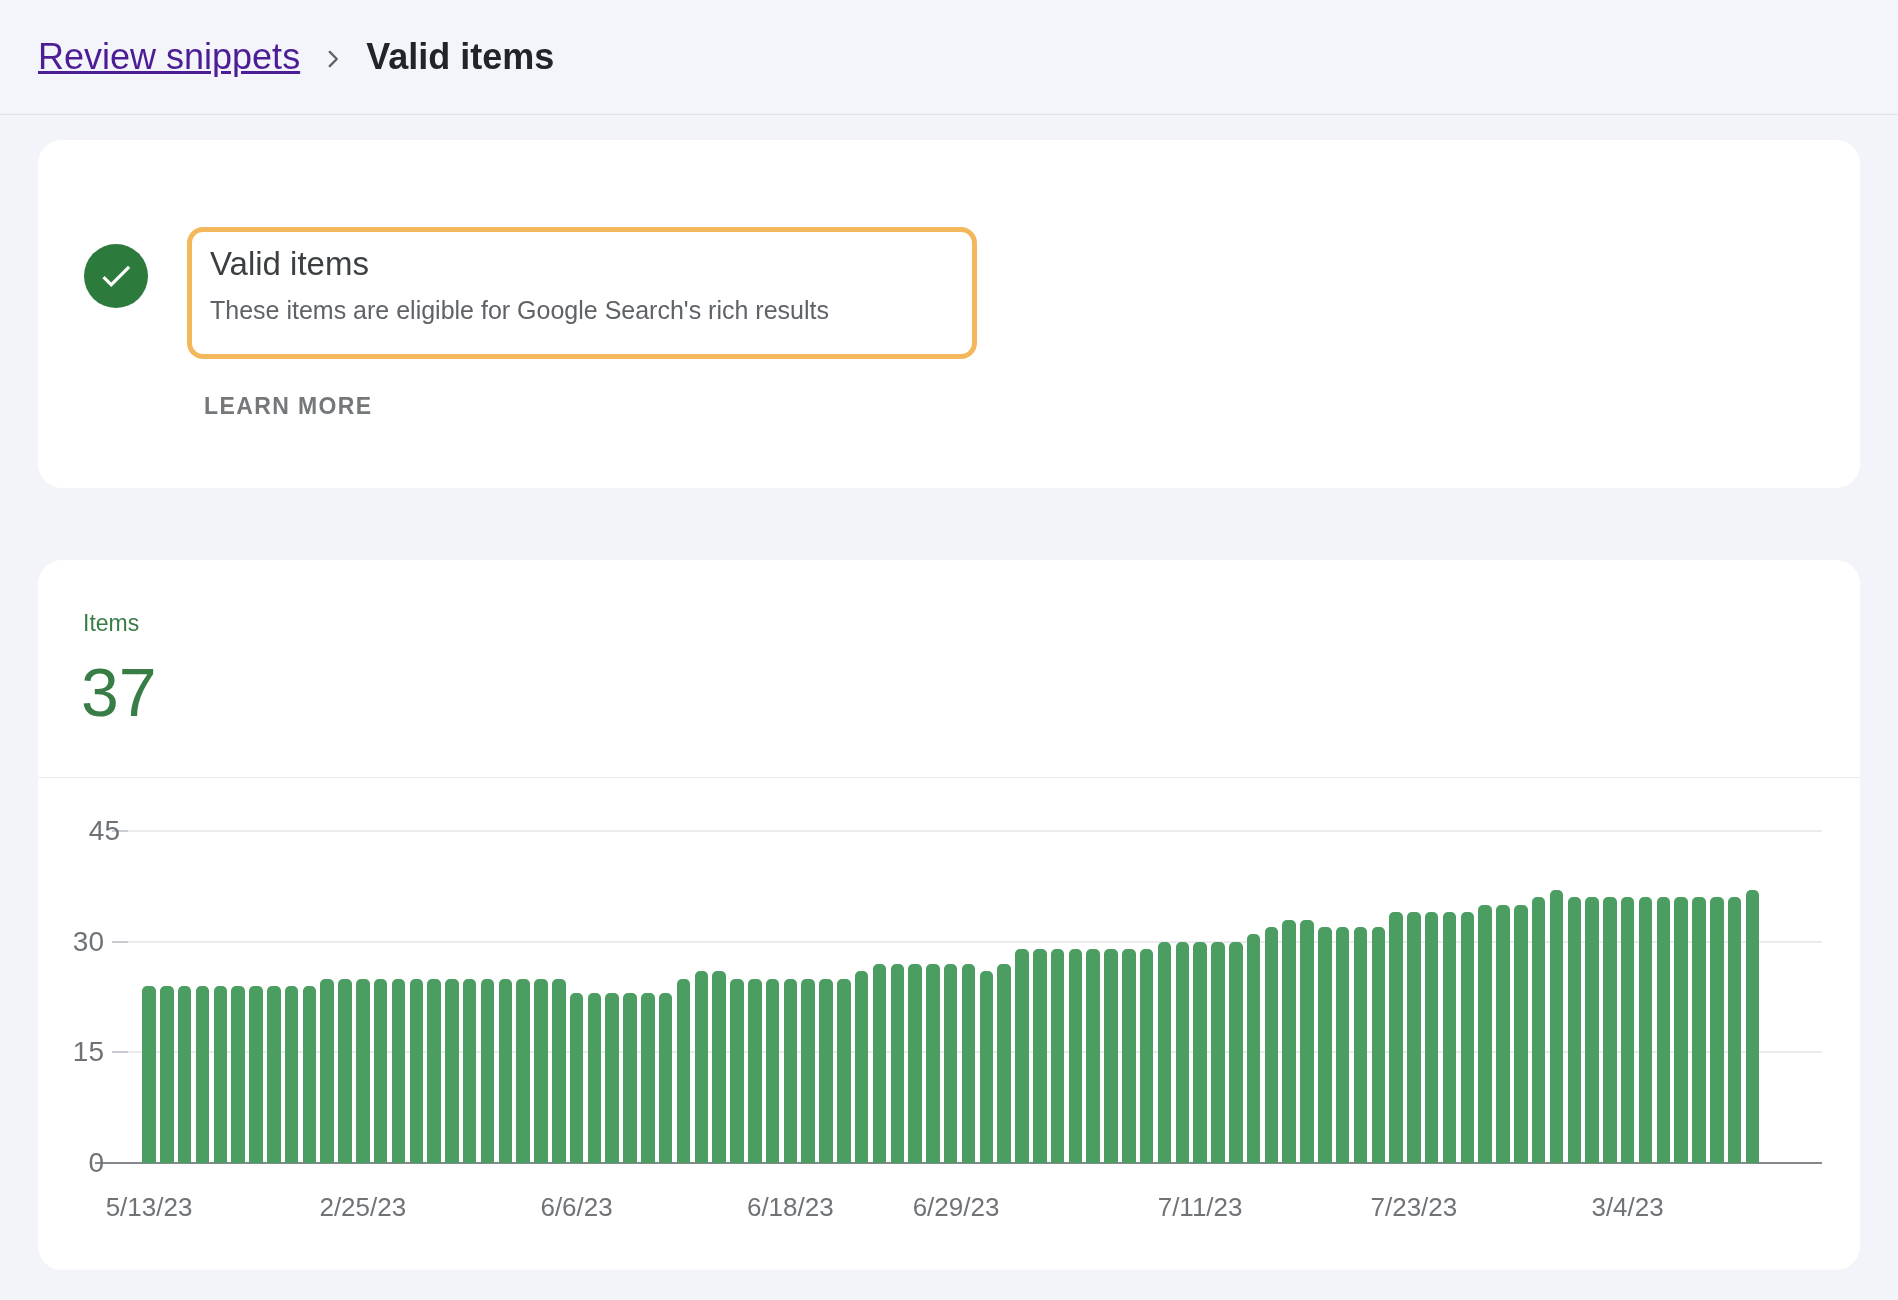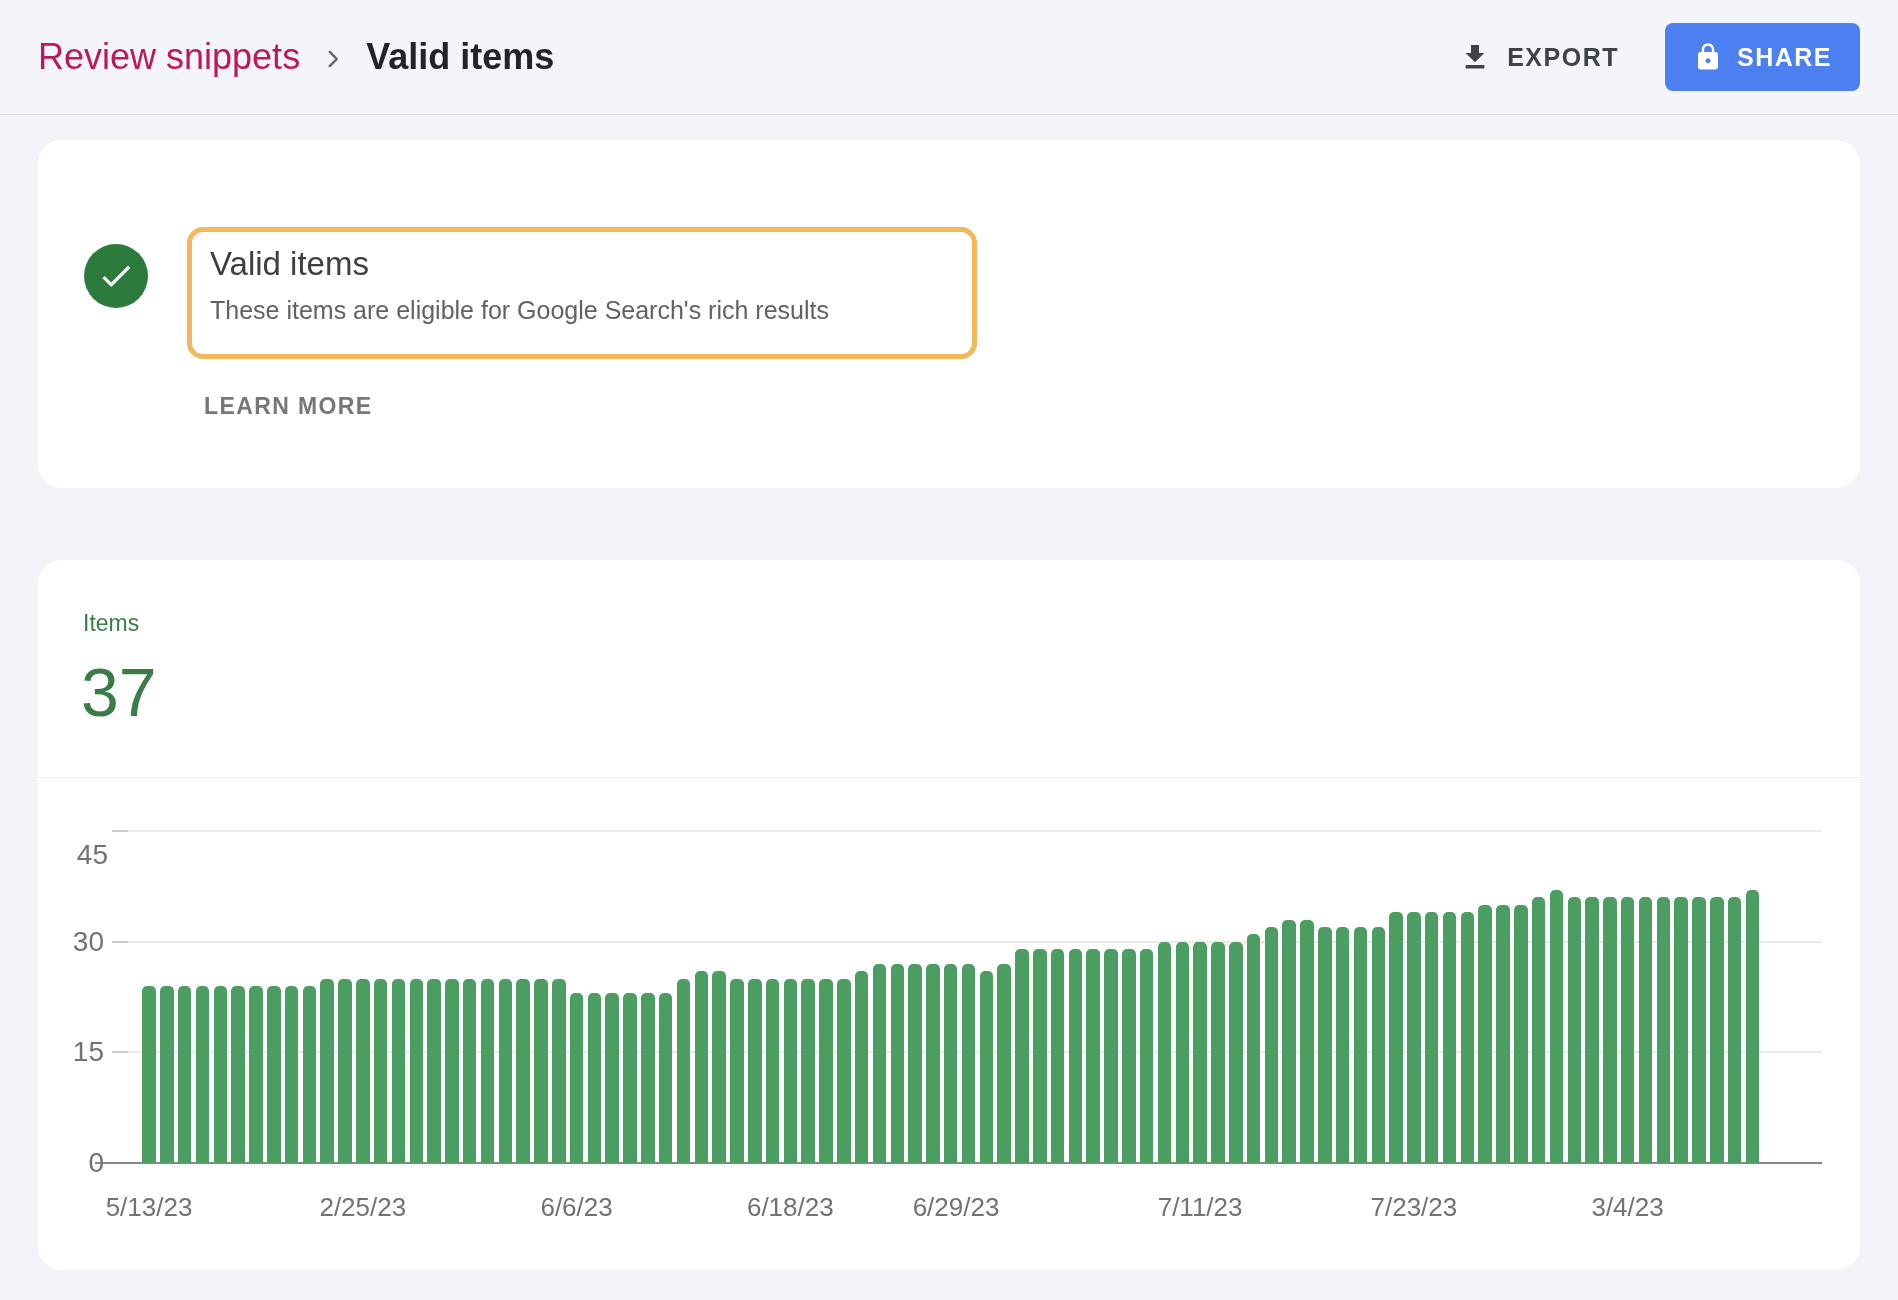--- a/index.html
+++ b/index.html
@@ -13,21 +13,21 @@
 
   
   .header {
     height:115px;
     display:flex; align-items:center; justify-content:space-between;
     padding:0 38px;
     border-bottom:1px solid #DFE1E6;
     background:#F3F5FA;
   }
   .breadcrumb { display:flex; align-items:center; font-size:36px; }
-  .crumb-parent { color:#be185d; font-weight:400; cursor:pointer; }
+  .crumb-parent { color:#4c1d95; font-weight:400; cursor:pointer;text-decoration:underline; }
   .crumb-sep { display:flex; align-items:center; margin:0 20px; padding-top:4px; }
   .crumb-current { color:#222427; font-weight:700; }
 
   .header-actions { display:flex; align-items:center; gap:46px; }
   .export-btn { display:flex; align-items:center; gap:16px; cursor:pointer; }
   .export-label { font-size:25px; font-weight:700; letter-spacing:1.5px; color:#3F4347; }
   .share-btn {
     display:flex; align-items:center; justify-content:center; gap:14px;
     height:68px; padding:0 28px; border:none; border-radius:8px;
     background:#4C80F0; color:#fff; cursor:pointer;
@@ -91,38 +91,20 @@
   <div class="breadcrumb">
     <span class="crumb-parent">Review snippets</span>
     <span class="crumb-sep">
       <svg width="26" height="26" viewBox="0 0 24 24">
           <path d="M9 5.5l6.5 6.5L9 18.5" fill="none" stroke="#5F6368" stroke-width="2.2" stroke-linecap="round" stroke-linejoin="round"></path>
         </svg>
     </span>
     <span class="crumb-current">Valid items</span>
   </div>
 
-  <div class="header-actions">
-    <div class="export-btn">
-      <span style="display:flex;">
-        <svg width="32" height="32" viewBox="0 0 24 24">
-            <path d="M19 9h-4V3H9v6H5l7 7 7-7zM5 18v2.6h14V18H5z" fill="#3F4347"></path>
-          </svg>
-      </span>
-      <span class="export-label">EXPORT</span>
-    </div>
-    <button class="share-btn">
-      <span style="display:flex;">
-        <svg width="30" height="30" viewBox="0 0 24 24">
-            <path fill="#fff" d="M18 8h-1V6c0-2.76-2.24-5-5-5S7 3.24 7 6v2H6c-1.1 0-2 .9-2 2v10c0 1.1.9 2 2 2h12c1.1 0 2-.9 2-2V10c0-1.1-.9-2-2-2zm-6 9c-1.1 0-2-.9-2-2s.9-2 2-2 2 .9 2 2-.9 2-2 2zm3.1-9H8.9V6c0-1.71 1.39-3.1 3.1-3.1 1.71 0 3.1 1.39 3.1 3.1v2z"></path>
-          </svg>
-      </span>
-      <span class="share-label">SHARE</span>
-    </button>
-  </div>
 </div>
 
 <div class="content">
 
   <div class="card card-status">
     <div class="check-circle">
       <svg width="38" height="38" viewBox="0 0 24 24">
           <path fill="#fff" d="M9 16.17L4.83 12l-1.42 1.41L9 19 21 7l-1.41-1.41z"></path>
         </svg>
     </div>
@@ -141,21 +123,21 @@
         <div class="baseline" style="left: 57px; top: 602px; width: 1727px; height: 2px;"></div>
         <div class="ylabel" style="left: 0px; top: 587px; width: 66px;">0</div>
         <div class="gridline" style="left: 74px; top: 491px; width: 1710px; height: 2px;"></div>
         <div class="ytickstub" style="left: 74px; top: 491px; width: 16px; height: 2px;"></div>
         <div class="ylabel" style="left: 0px; top: 476px; width: 66px;">15</div>
         <div class="gridline" style="left: 74px; top: 381px; width: 1710px; height: 2px;"></div>
         <div class="ytickstub" style="left: 74px; top: 381px; width: 16px; height: 2px;"></div>
         <div class="ylabel" style="left: 0px; top: 366px; width: 66px;">30</div>
         <div class="gridline" style="left: 74px; top: 270px; width: 1710px; height: 2px;"></div>
         <div class="ytickstub" style="left: 74px; top: 270px; width: 16px; height: 2px;"></div>
-        <div class="ylabel" style="left: 4px; top: 255px; width: 66px; margin-top: 24px;">45</div>
+        <div class="ylabel" style="left: 16px; top: 255px; width: 66px;">45</div>
         <div class="bar" style="left: 104.3px; top: 425.9px; width: 13.5px; height: 177.1px;"></div>
         <div class="bar" style="left: 122.1px; top: 425.9px; width: 13.5px; height: 177.1px;"></div>
         <div class="bar" style="left: 139.9px; top: 425.9px; width: 13.5px; height: 177.1px;"></div>
         <div class="bar" style="left: 157.7px; top: 425.9px; width: 13.5px; height: 177.1px;"></div>
         <div class="bar" style="left: 175.5px; top: 425.9px; width: 13.5px; height: 177.1px;"></div>
         <div class="bar" style="left: 193.3px; top: 425.9px; width: 13.5px; height: 177.1px;"></div>
         <div class="bar" style="left: 211.1px; top: 425.9px; width: 13.5px; height: 177.1px;"></div>
         <div class="bar" style="left: 229px; top: 425.9px; width: 13.5px; height: 177.1px;"></div>
         <div class="bar" style="left: 246.8px; top: 425.9px; width: 13.5px; height: 177.1px;"></div>
         <div class="bar" style="left: 264.6px; top: 425.9px; width: 13.5px; height: 177.1px;"></div>

